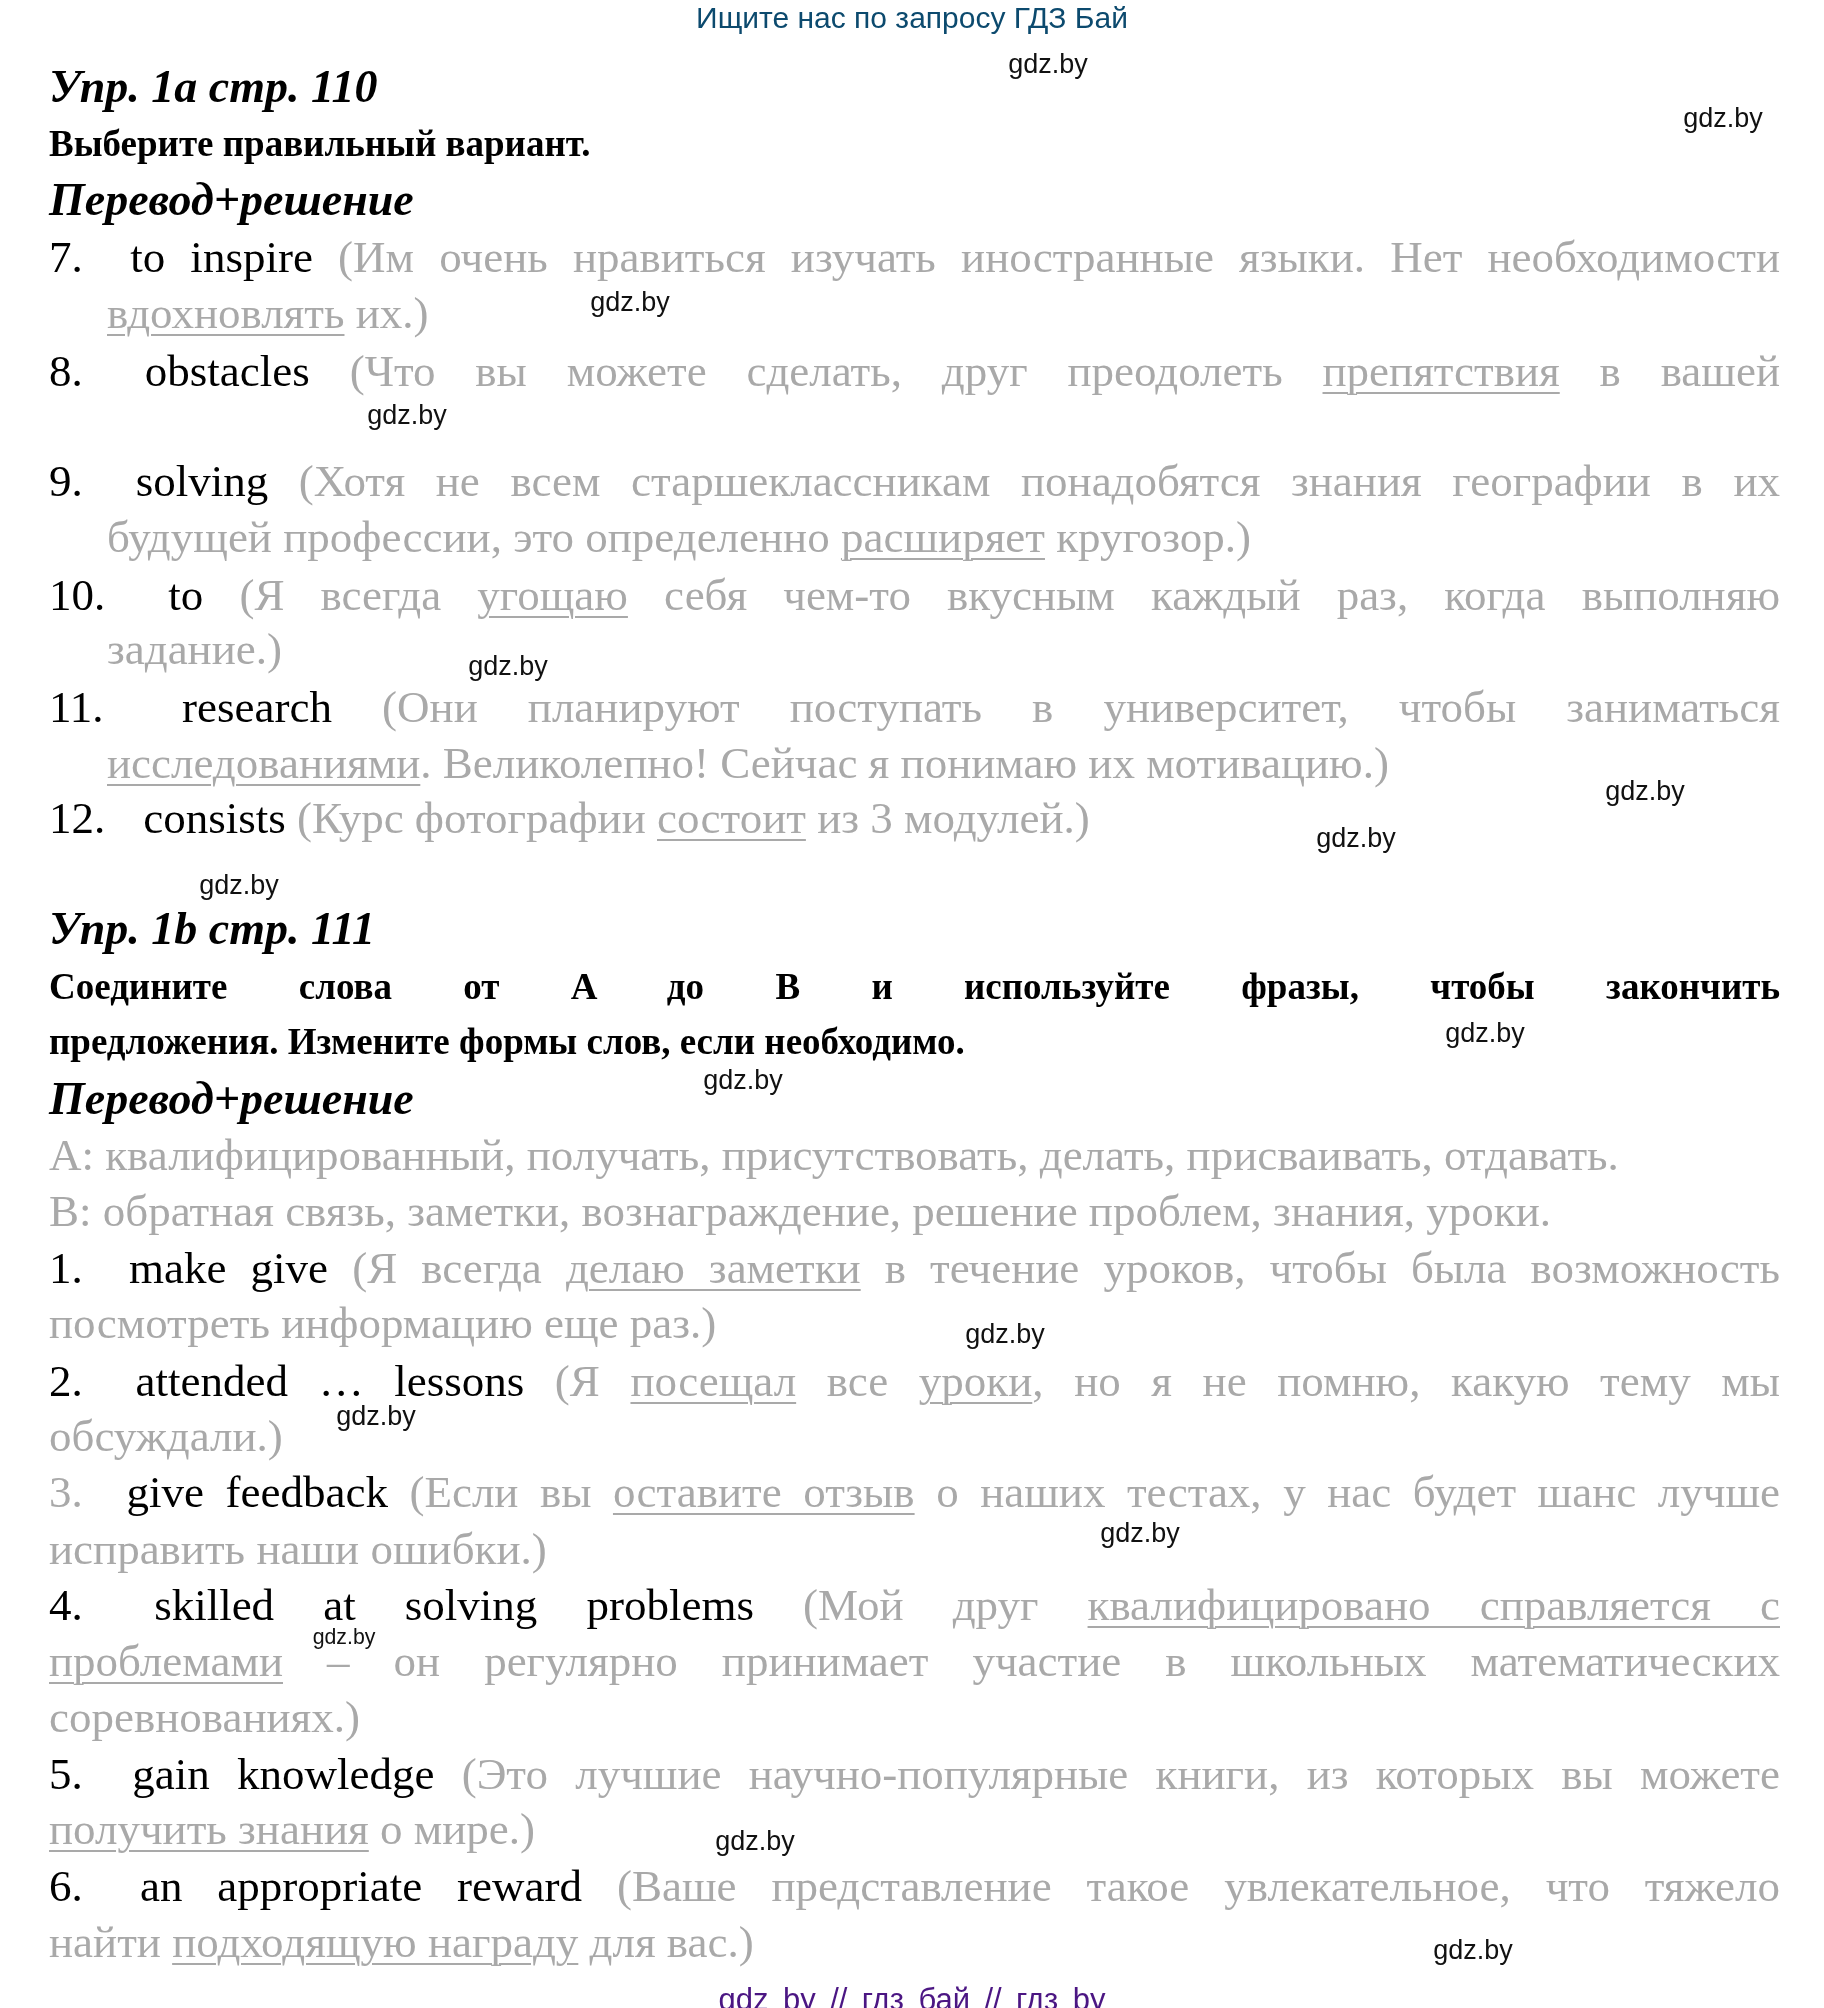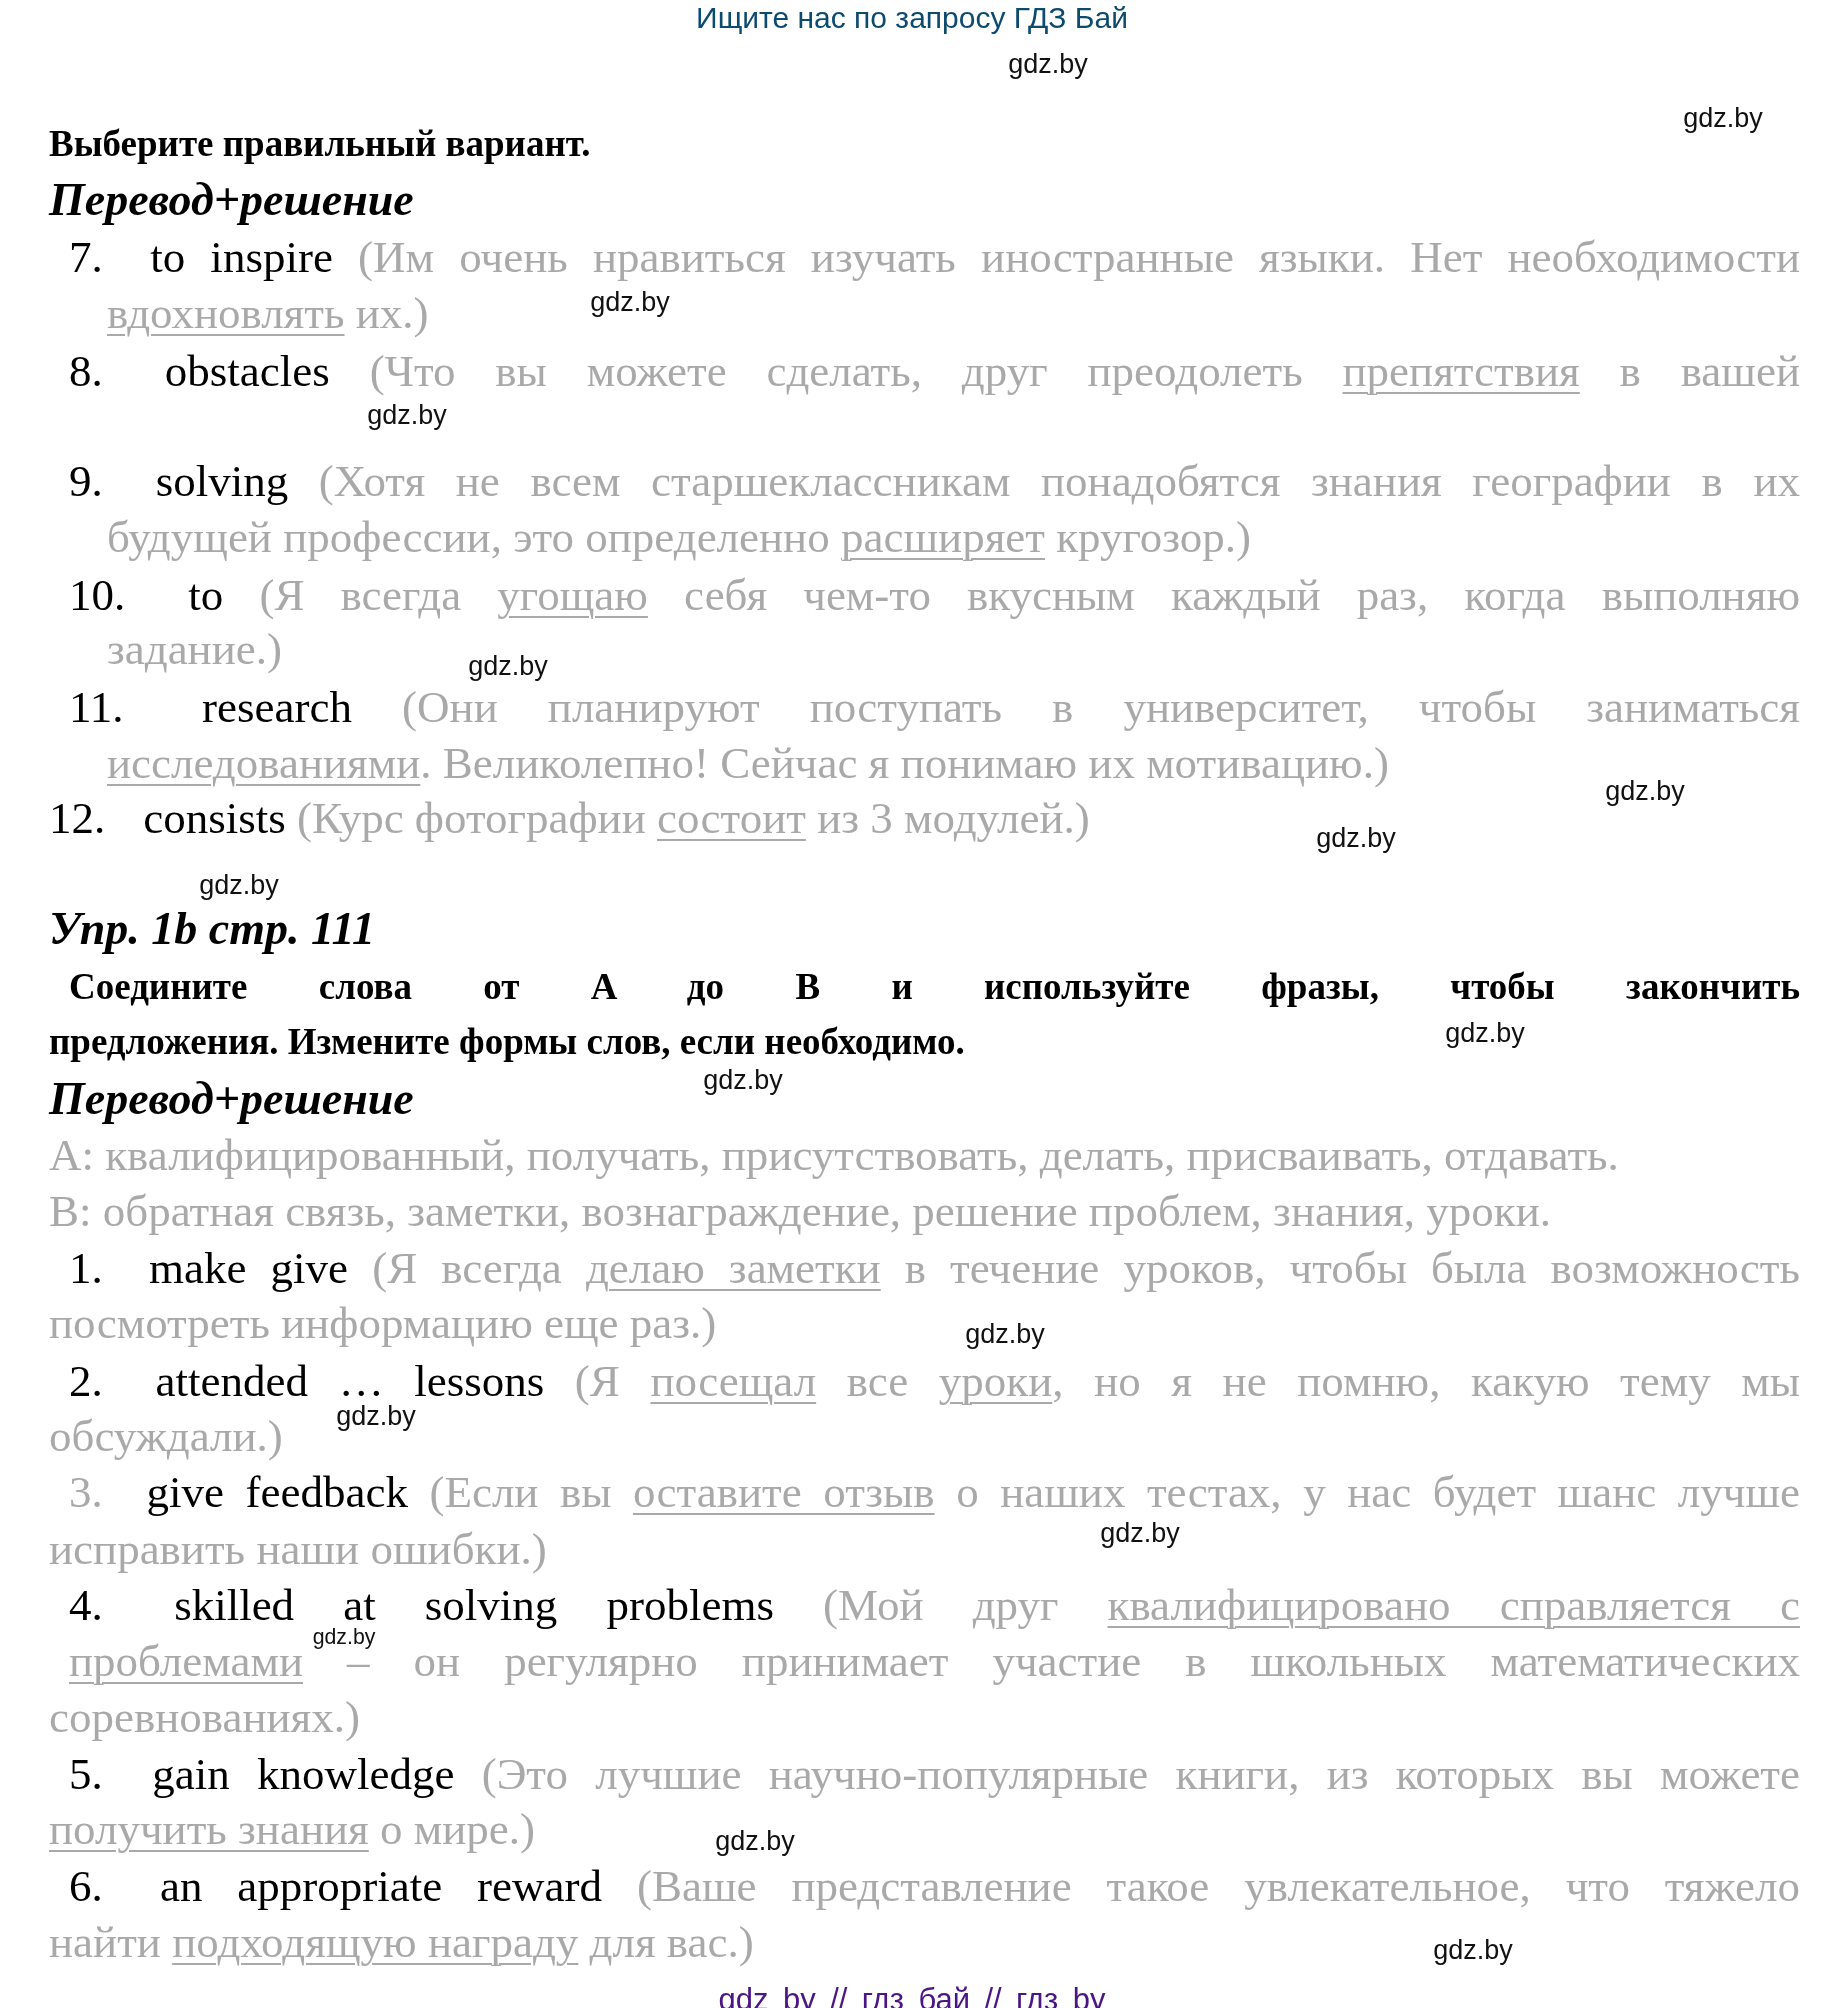--- a/index.html
+++ b/index.html
@@ -10,21 +10,21 @@
       position: absolute;
       left: 49px;
       width: 1731px;
       height: 56px;
       line-height: 56px;
       font-size: 45px;
       white-space: nowrap;
       color: #000;
     }
     .line.indent { left: 107px; width: 1674px; }
-    .line.just { text-align: justify; text-align-last: justify; margin-left: 20px; }
+    .line.just { text-align: justify; text-align-last: justify; }
     .ttl-italic { font-style: italic; font-weight: bold; font-size: 46px; }
     .ttl-bold { font-weight: bold; font-size: 37px; }
     .ans { color: #000; }
     .gray { color: #a9a9a9; }
     .u { text-decoration: underline; text-decoration-thickness: 1.9px; text-underline-offset: 5.8px; }
     .num { display: inline-block; min-width: 56px; }
     .num2 { display: inline-block; min-width: 83px; }
     .wm {
       position: absolute;
       font-family: "Liberation Sans", "DejaVu Sans", sans-serif;
@@ -45,20 +45,21 @@
       font-size: 31px; line-height: 35px; color: #4b1683; word-spacing: 5.8px;
     }
   </style>
 </head>
 <body>
 
 <div class="page">
 
   <div class="header-banner">Ищите нас по запросу ГДЗ Бай</div>
 
+  <div class="line serif ttl-italic" style="top:59px;">Упр. 1a стр. 110</div>
   <div class="line serif ttl-bold" style="top:116px;">Выберите правильный вариант.</div>
   <div class="line serif ttl-italic" style="top:172px;">Перевод+решение</div>
 
   <div class="line serif just" style="top:229px;">
     <span class="num ans">7.</span>
     <span class="ans">to inspire</span>
     <span class="gray">(Им очень нравиться изучать иностранные языки. Нет необходимости</span>
   </div>
   <div class="line serif indent" style="top:285px;">
     <span class="gray u">вдохновлять</span><span class="gray"> их.)</span>

